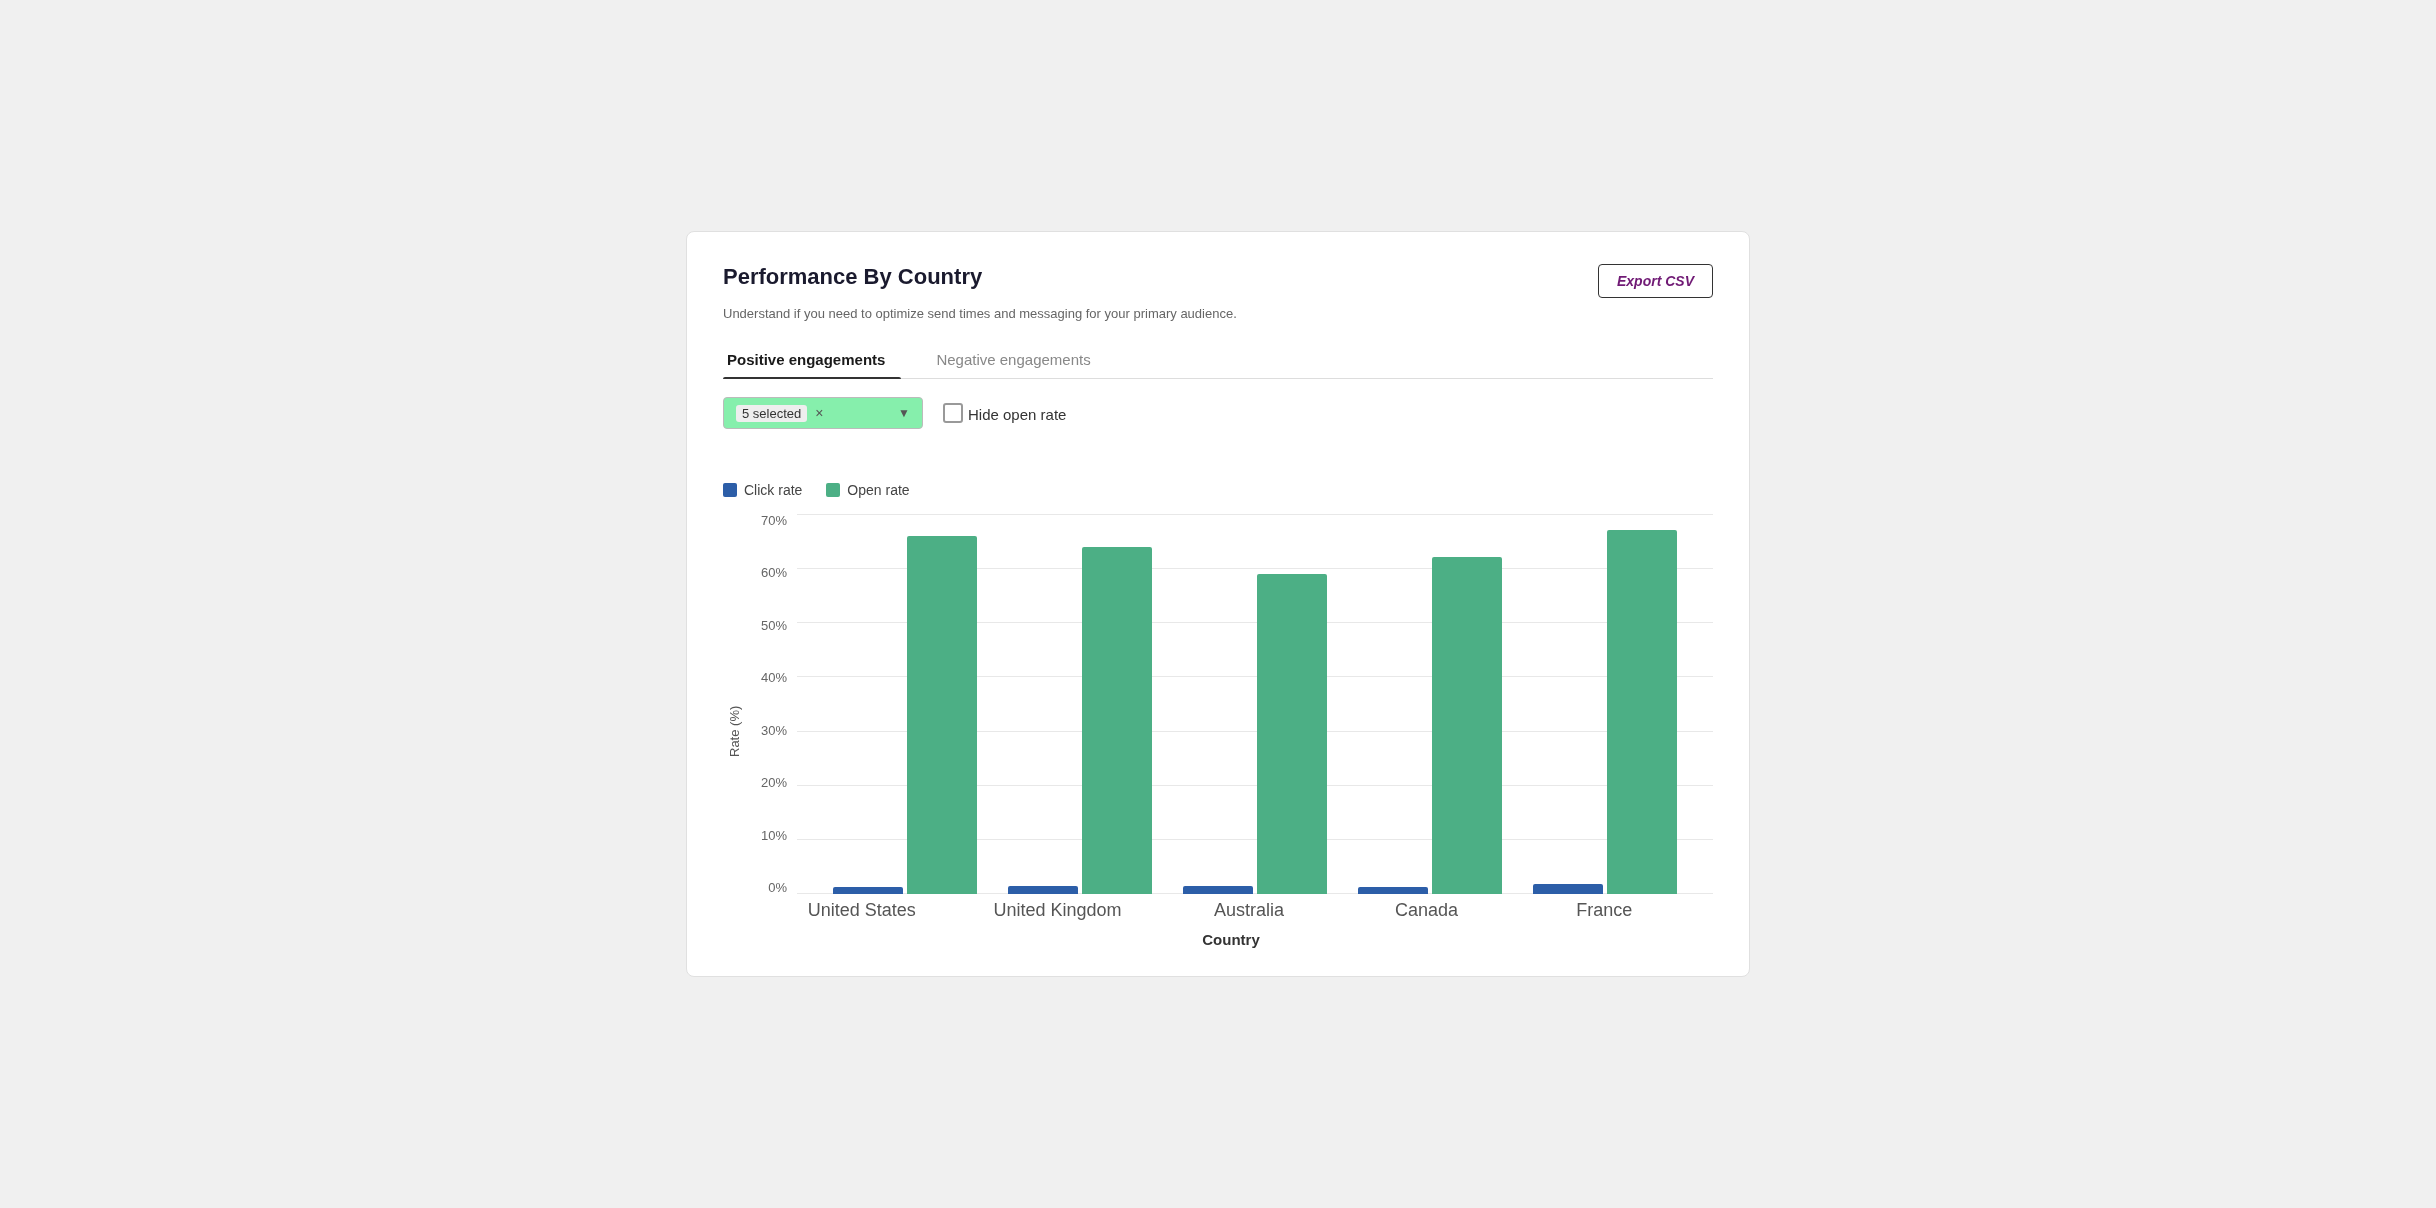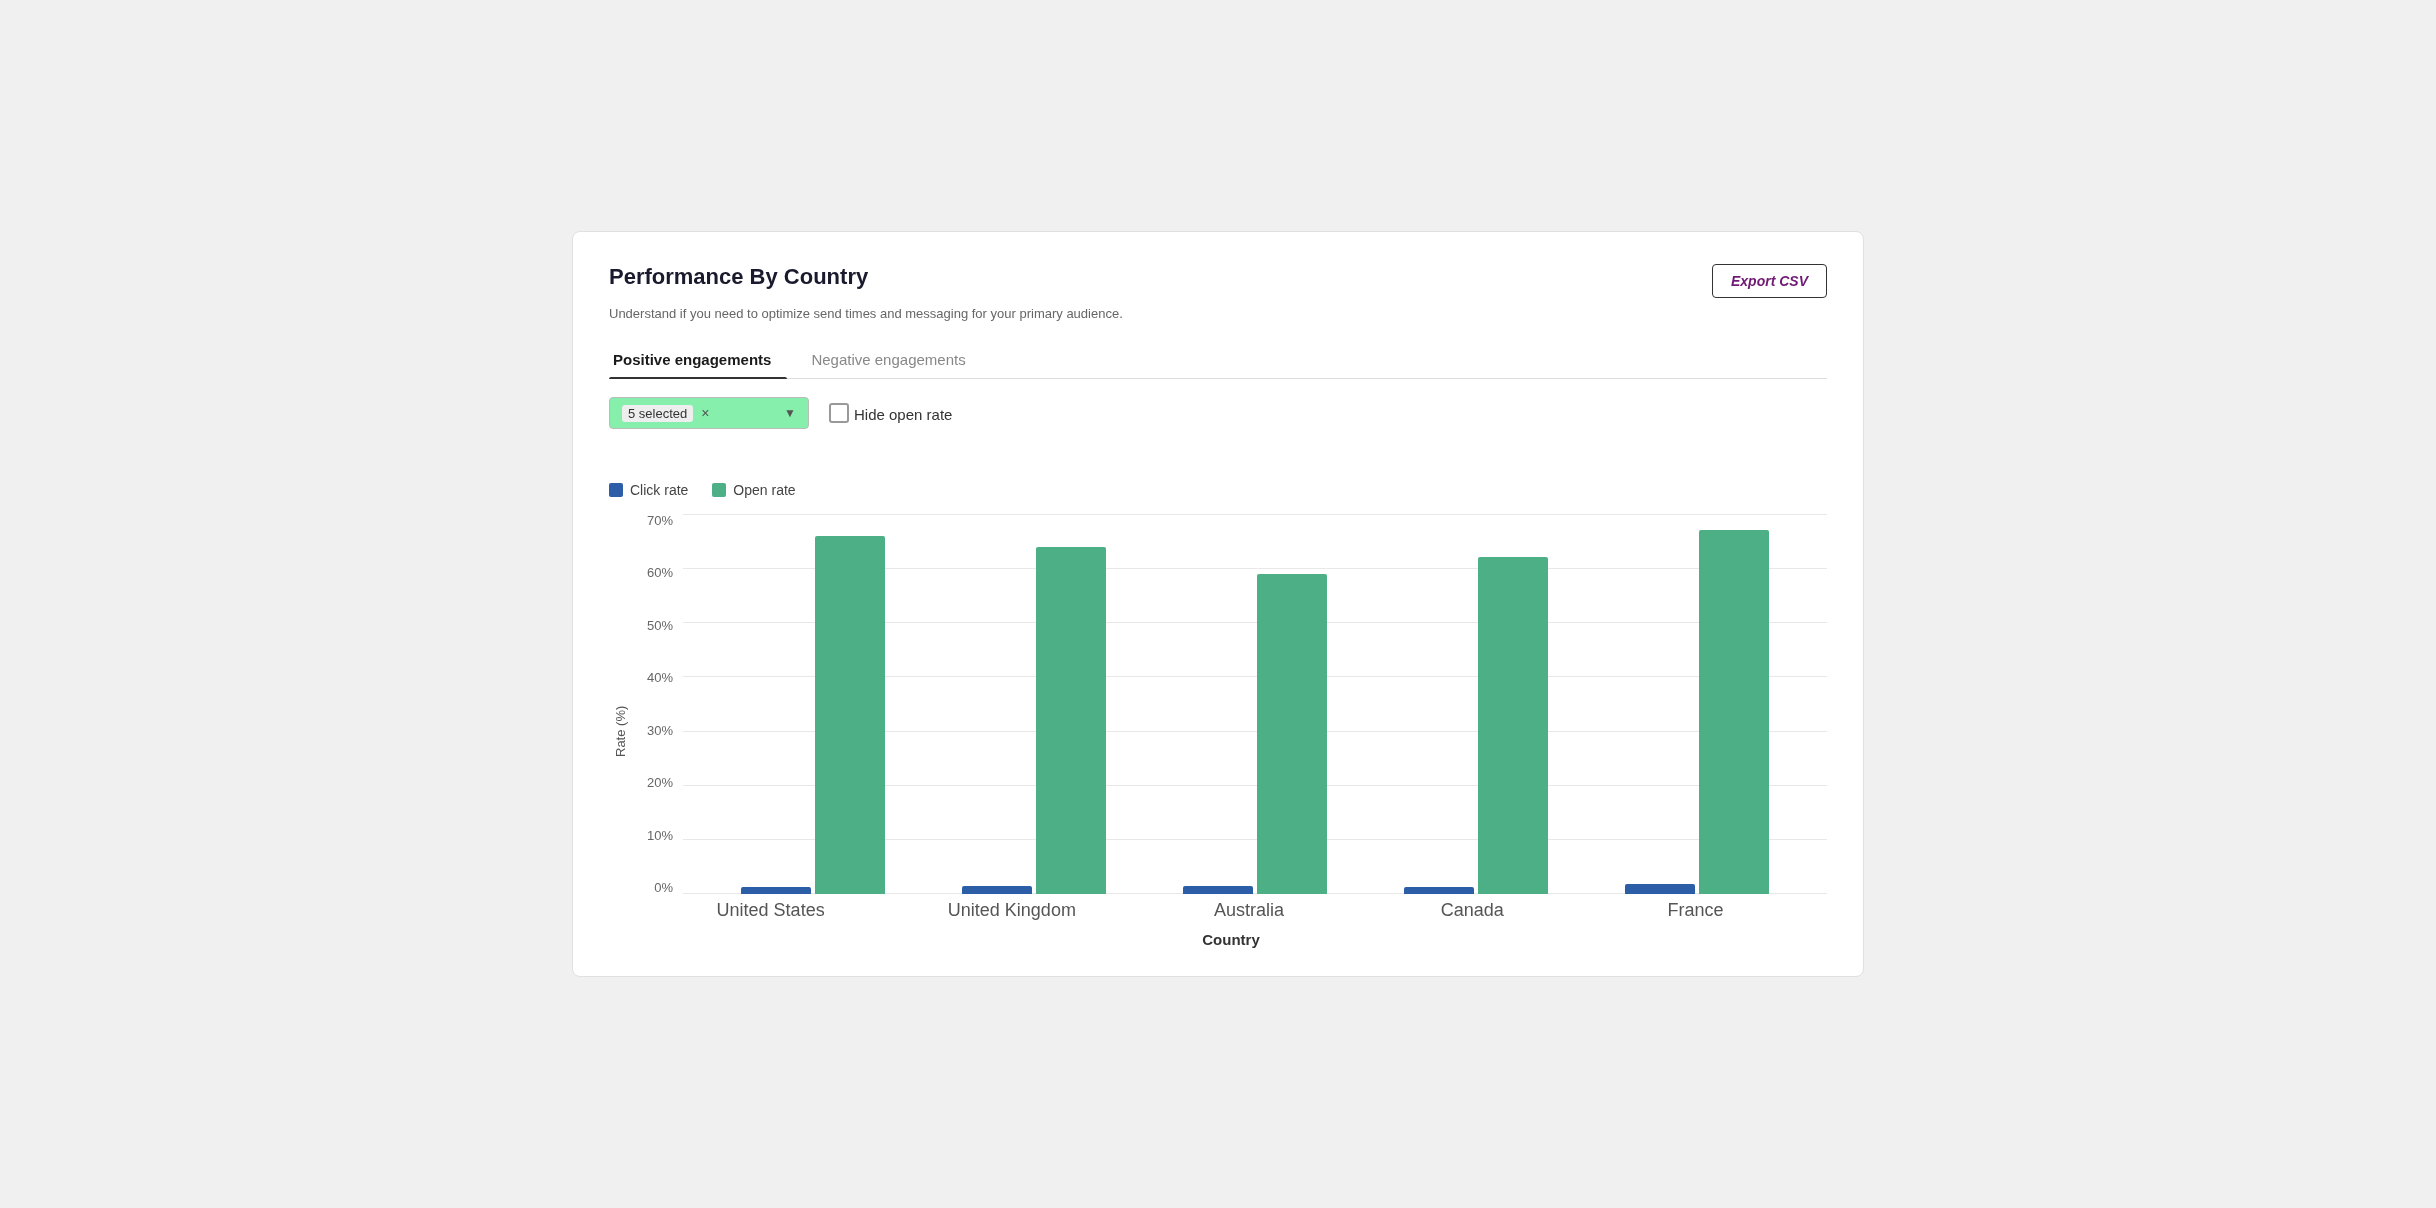--- a/index.html
+++ b/index.html
@@ -9,21 +9,21 @@
       justify-content: center;
       align-items: center;
       min-height: 100vh;
       font-family: -apple-system, BlinkMacSystemFont, 'Segoe UI', Arial, sans-serif;
     }
     .card {
       background: #ffffff;
       border-radius: 8px;
       border: 1px solid #e0e0e0;
       padding: 32px 36px 28px 36px;
-      width: 1292px;
+      width: 1064px;
       position: relative;
     }
     .header-row {
       display: flex;
       justify-content: space-between;
       align-items: flex-start;
       margin-bottom: 6px;
     }
     .title {
       font-size: 22px;
@@ -42,21 +42,21 @@
       padding: 8px 18px;
       font-size: 14px;
       font-weight: 600;
       cursor: pointer;
       color: #701a75;
       white-space: nowrap;
       font-style: italic;
     }
     .tabs {
       display: flex;
-      gap: 0;
+      gap: 11px;
       margin-top: 22px;
       border-bottom: 1px solid #ddd;
     }
     .tab {
       padding: 8px 16px 10px 4px;
       font-size: 15px;
       cursor: pointer;
       color: #888;
       position: relative;
       margin-right: 20px;

